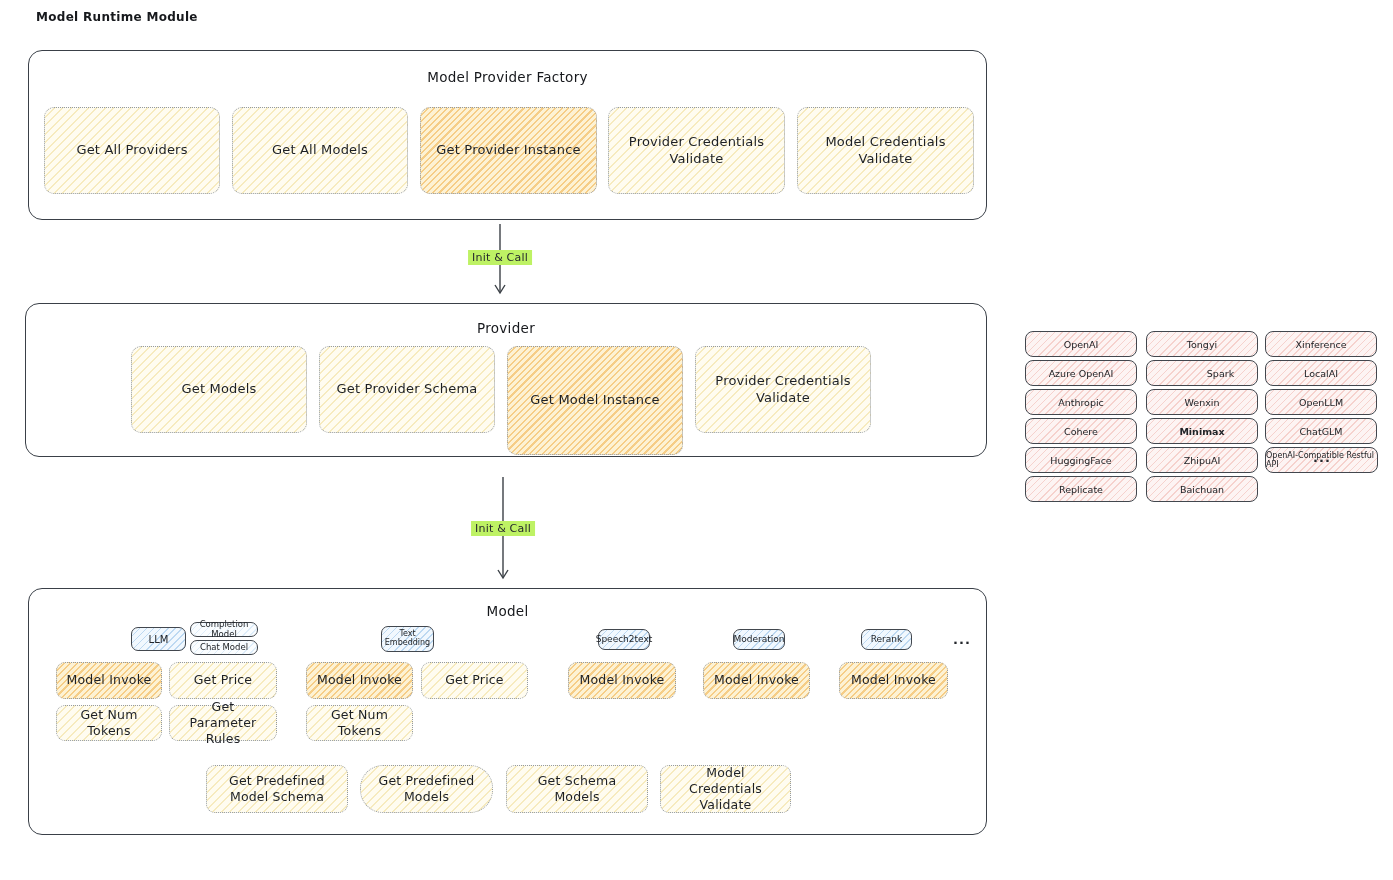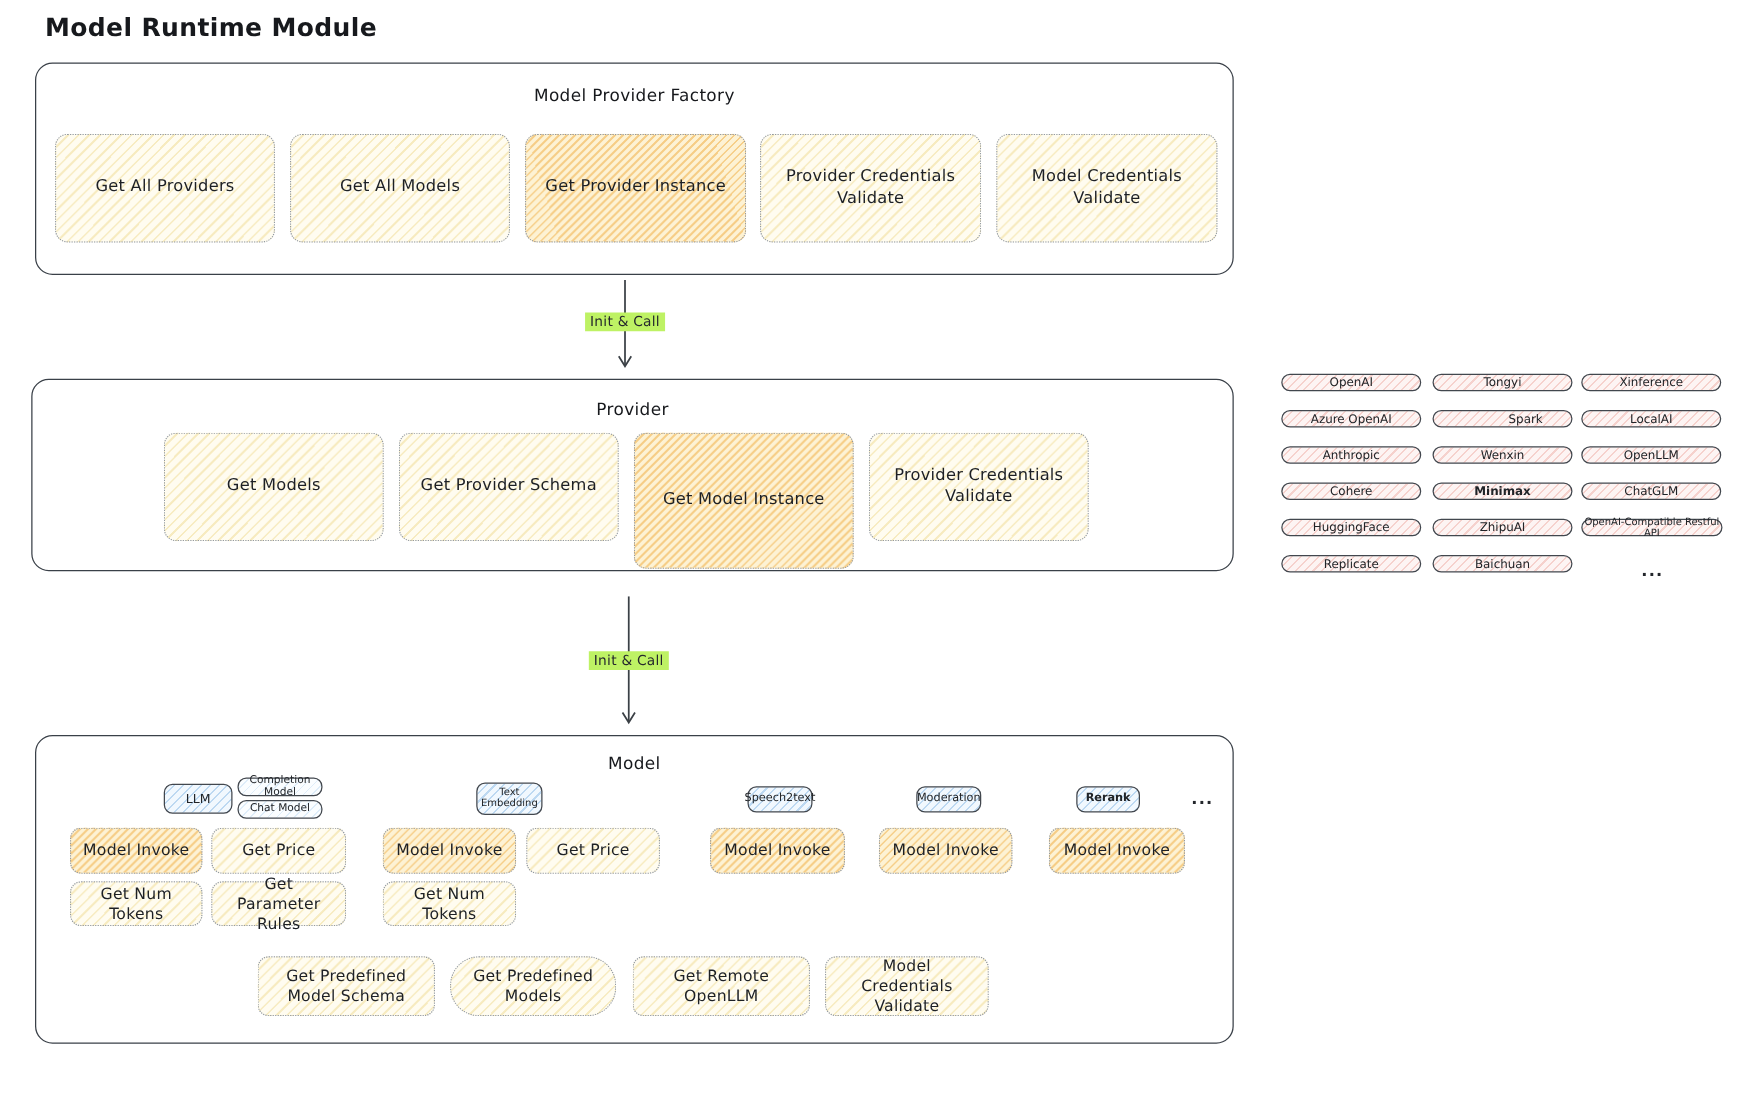--- a/index.html
+++ b/index.html
@@ -1,21 +1,21 @@
 <!DOCTYPE html>
 <html><head>
 <meta charset="utf-8">
 <style>
   html,body{margin:0;padding:0;background:#ffffff;}
   .canvas{
     position:relative;width:1393px;height:880px;overflow:hidden;background:#ffffff;
     font-family:"DejaVu Sans","Liberation Sans",sans-serif;color:#1f2228;
   }
   .page-title{
-    position:absolute;left:36px;top:10px;font-size:20px;font-weight:700;
+    position:absolute;left:36px;top:10px;font-size:12px;font-weight:700;
     letter-spacing:.3px;color:#17191d;
   }
   
   .card{
     position:absolute;background:#ffffff;border:1.5px solid #3a4048;border-radius:14px;
   }
   .card.stacked::before,.card.stacked::after{
     content:"";position:absolute;inset:0;border:1.4px solid #4a5058;border-radius:14px;
     background:#ffffff;
   }
@@ -35,25 +35,26 @@
     background-color:#fffcf0;
     background-image:repeating-linear-gradient(135deg,rgba(240,220,150,.55) 0 1.4px,transparent 1.4px 6px);
   }
   .node.hot{
     background-color:#fdf2d4;
     background-image:repeating-linear-gradient(135deg,rgba(240,175,70,.55) 0 1.6px,transparent 1.6px 4.5px);
   }
   .node.small{font-size:12.5px;border-radius:9px;}
   
   .chip{
-    position:absolute;display:flex;align-items:center;justify-content:center;text-align:center;
-    width:112px;height:14px;border:1.3px solid #42474e;border-radius:8px;box-sizing:border-box;
+    position:absolute;display:flex;align-items:center;justify-content:center;text-align:left;
+    width:112px;height:26px;border:1.3px solid #42474e;border-radius:8px;box-sizing:border-box;
     font-size:9.5px;color:#212428;
     background-color:#fdf4f3;
     background-image:repeating-linear-gradient(135deg,rgba(235,158,148,.40) 0 1.2px,transparent 1.2px 5px);
+    margin-top:32px;
   }
   .chip.tiny{font-size:8px;}
   
   .tab{
     position:absolute;display:flex;align-items:center;justify-content:center;text-align:center;
     border:1.3px solid #42474e;border-radius:7px;box-sizing:border-box;
     font-size:9px;line-height:1.1;color:#212428;padding:1px 3px;
     background-color:#f1f8fe;
     background-image:repeating-linear-gradient(135deg,rgba(125,178,226,.45) 0 1.2px,transparent 1.2px 5px);
   }
@@ -137,37 +138,37 @@
 
   <div class="card stacked" style="left:28px;top:588px;width:957px;height:245px;">
     <div class="card-title" style="top:14px;">Model</div>
 
     <div class="tab" style="left:102px;top:38px;width:55px;height:24px;font-size:10px;">LLM</div>
     <div class="tab sub" style="left:161px;top:33px;width:68px;height:15px;">Completion Model</div>
     <div class="tab sub" style="left:161px;top:51px;width:68px;height:15px;">Chat Model</div>
     <div class="tab" style="left:352px;top:37px;width:53px;height:26px;font-size:8px;">Text Embedding</div>
     <div class="tab" style="left:569px;top:40px;width:52px;height:21px;">Speech2text</div>
     <div class="tab" style="left:704px;top:40px;width:52px;height:21px;">Moderation</div>
-    <div class="tab" style="left:832px;top:40px;width:51px;height:21px;font-weight:bold;">Rerank</div>
+    <div class="tab" style="left:832px;top:40px;width:51px;height:21px;">Rerank</div>
     <div class="ellipsis" style="left:924px;top:43px;">...</div>
 
     <div class="node hot small" style="left:27px;top:73px;width:106px;height:37px;">Model Invoke</div>
     <div class="node light small" style="left:140px;top:73px;width:108px;height:37px;">Get Price</div>
     <div class="node light small" style="left:27px;top:116px;width:106px;height:36px;">Get Num Tokens</div>
     <div class="node light small" style="left:140px;top:116px;width:108px;height:36px;">Get Parameter Rules</div>
 
     <div class="node hot small" style="left:277px;top:73px;width:107px;height:37px;">Model Invoke</div>
     <div class="node light small" style="left:392px;top:73px;width:107px;height:37px;">Get Price</div>
     <div class="node light small" style="left:277px;top:116px;width:107px;height:36px;">Get Num Tokens</div>
 
     <div class="node hot small" style="left:539px;top:73px;width:108px;height:37px;">Model Invoke</div>
 
     <div class="node hot small" style="left:674px;top:73px;width:107px;height:37px;">Model Invoke</div>
 
     <div class="node hot small" style="left:810px;top:73px;width:109px;height:37px;">Model Invoke</div>
 
     <div class="node light small" style="left:177px;top:176px;width:142px;height:48px;">Get Predefined Model Schema</div>
     <div class="node light small" style="left:331px;top:176px;width:133px;height:48px;border-radius:23px;">Get Predefined Models</div>
-    <div class="node light small" style="left:477px;top:176px;width:142px;height:48px;">Get Remote OpenLLM</div>
+    <div class="node light small" style="left:477px;top:176px;width:142px;height:48px;">Get Schema Models</div>
     <div class="node light small" style="left:631px;top:176px;width:131px;height:48px;">Model Credentials Validate</div>
   </div>
 
 </div>
 
 </body></html>

